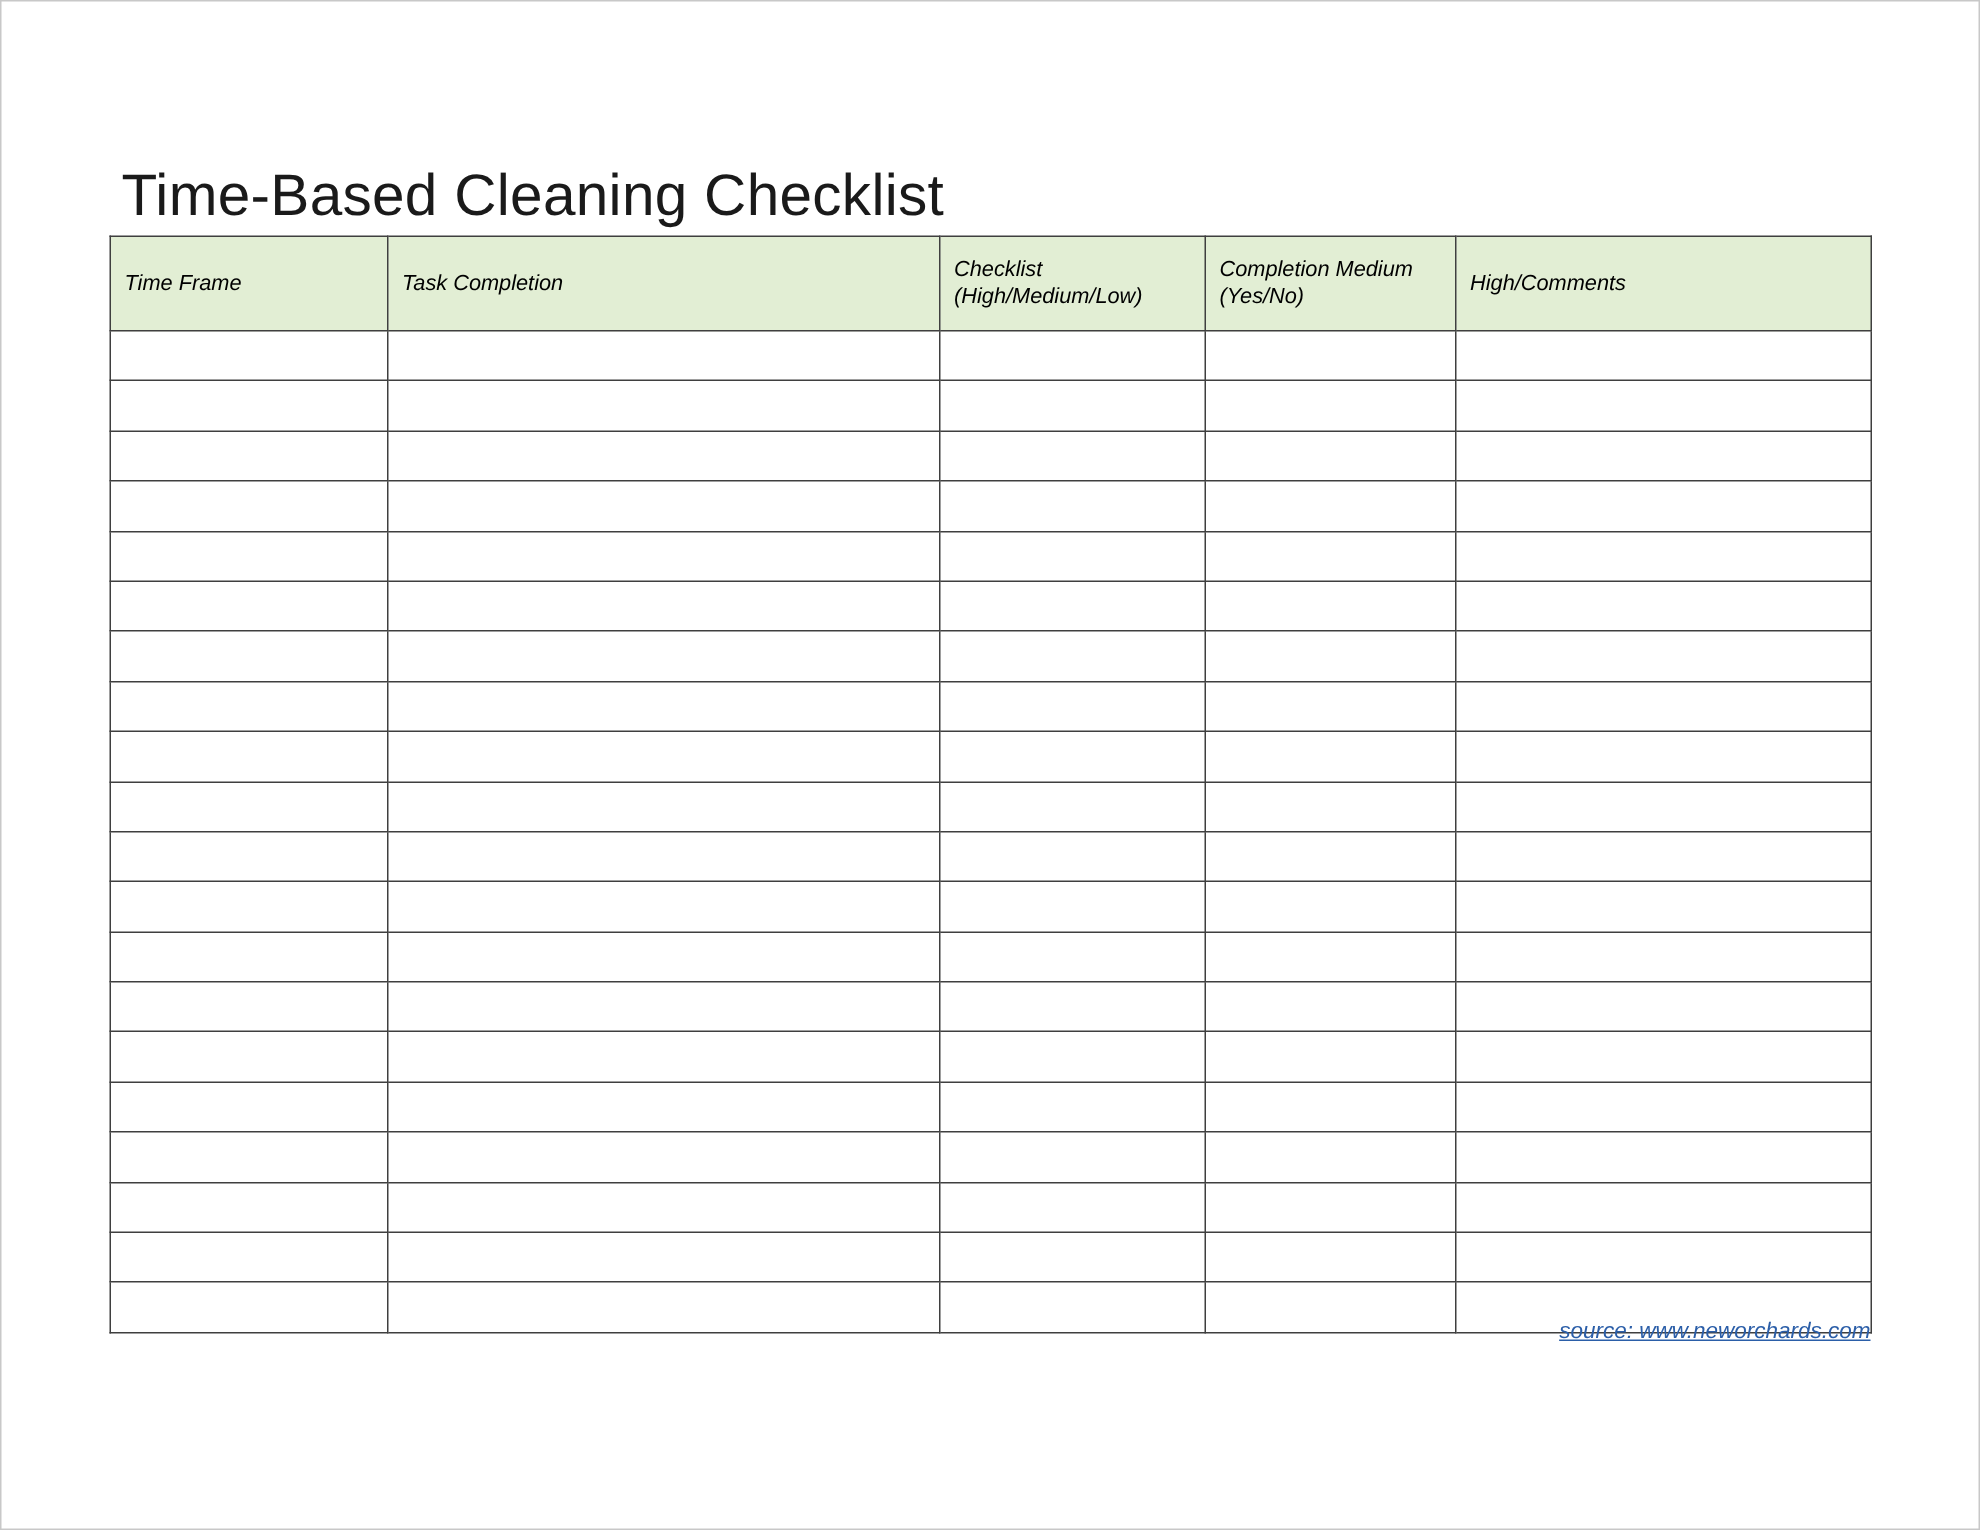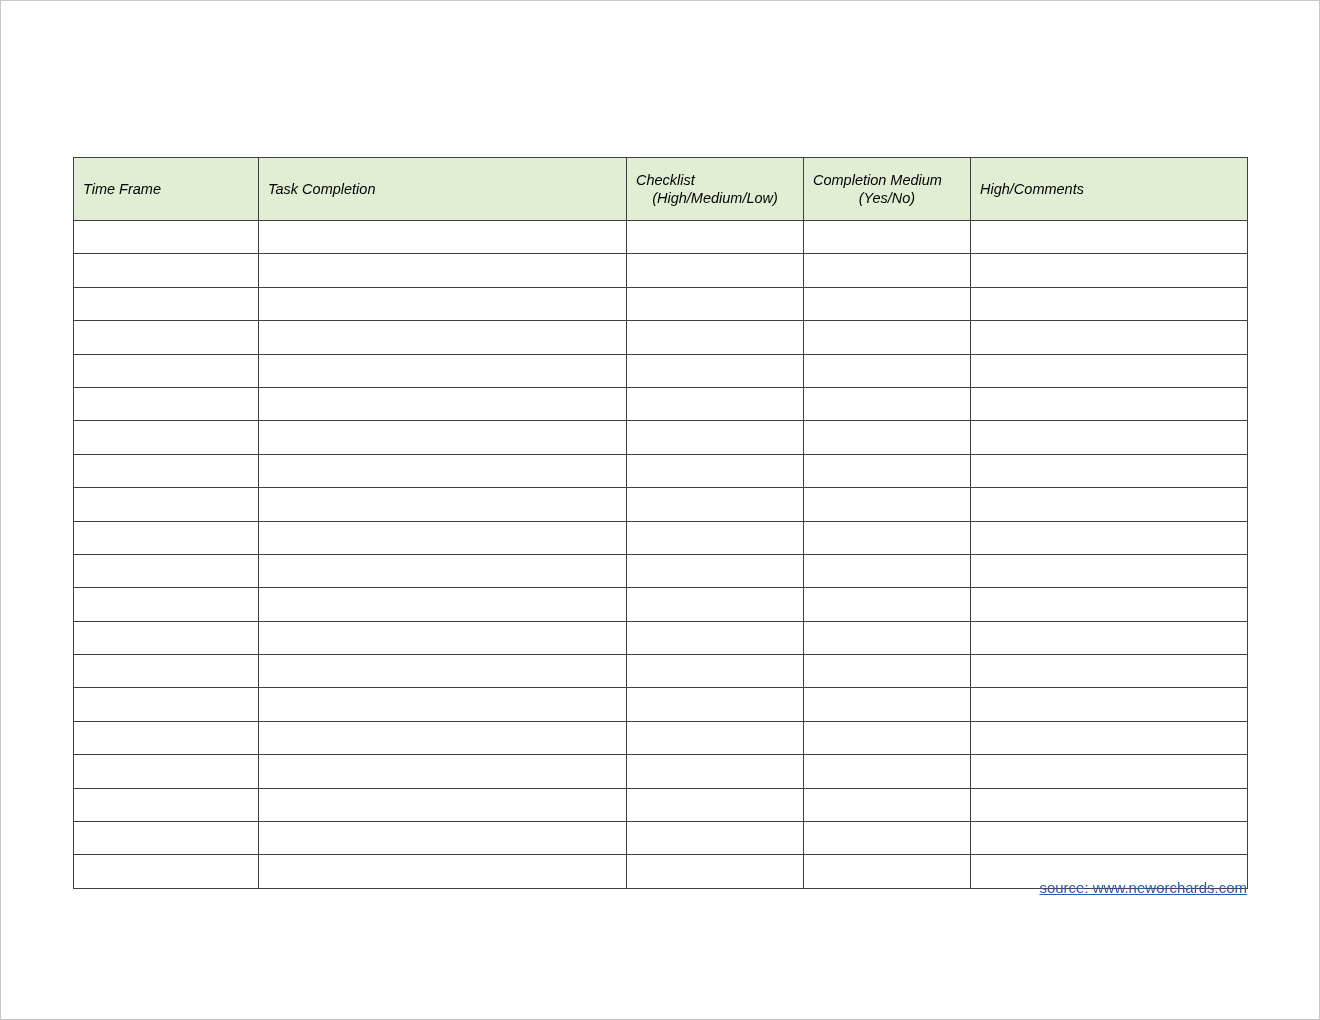--- a/index.html
+++ b/index.html
@@ -63,46 +63,47 @@
     line-height: 1.25;
     padding: 4px 9px;
     color: #000000;
   }
   table.checklist tbody td {
     height: 32.4px;
     background: #ffffff;
   }
   .hdr-line2 {
     display: block;
-    text-align: center;
   }
   .source-note {
     position: absolute;
     left: 0;
     top: 878px;
     width: 1174px;
     text-align: right;
     font-size: 15px;
   }
   .source-note a {
     color: #2b5ea8;
     text-decoration: underline;
+    font-style: italic;
   }
   .col-1 { width: 185px; }
   .col-2 { width: 368px; }
   .col-3 { width: 177px; }
   .col-4 { width: 167px; }
   .col-5 { width: 277px; }
 </style>
 </head>
 <body>
 
 <div class="page">
   <div class="page-inner">
 
+    <h1 class="doc-title">Time-Based Cleaning Checklist</h1>
 
     <table class="checklist">
       <colgroup>
         <col class="col-1">
         <col class="col-2">
         <col class="col-3">
         <col class="col-4">
         <col class="col-5">
       </colgroup>
       <thead>

